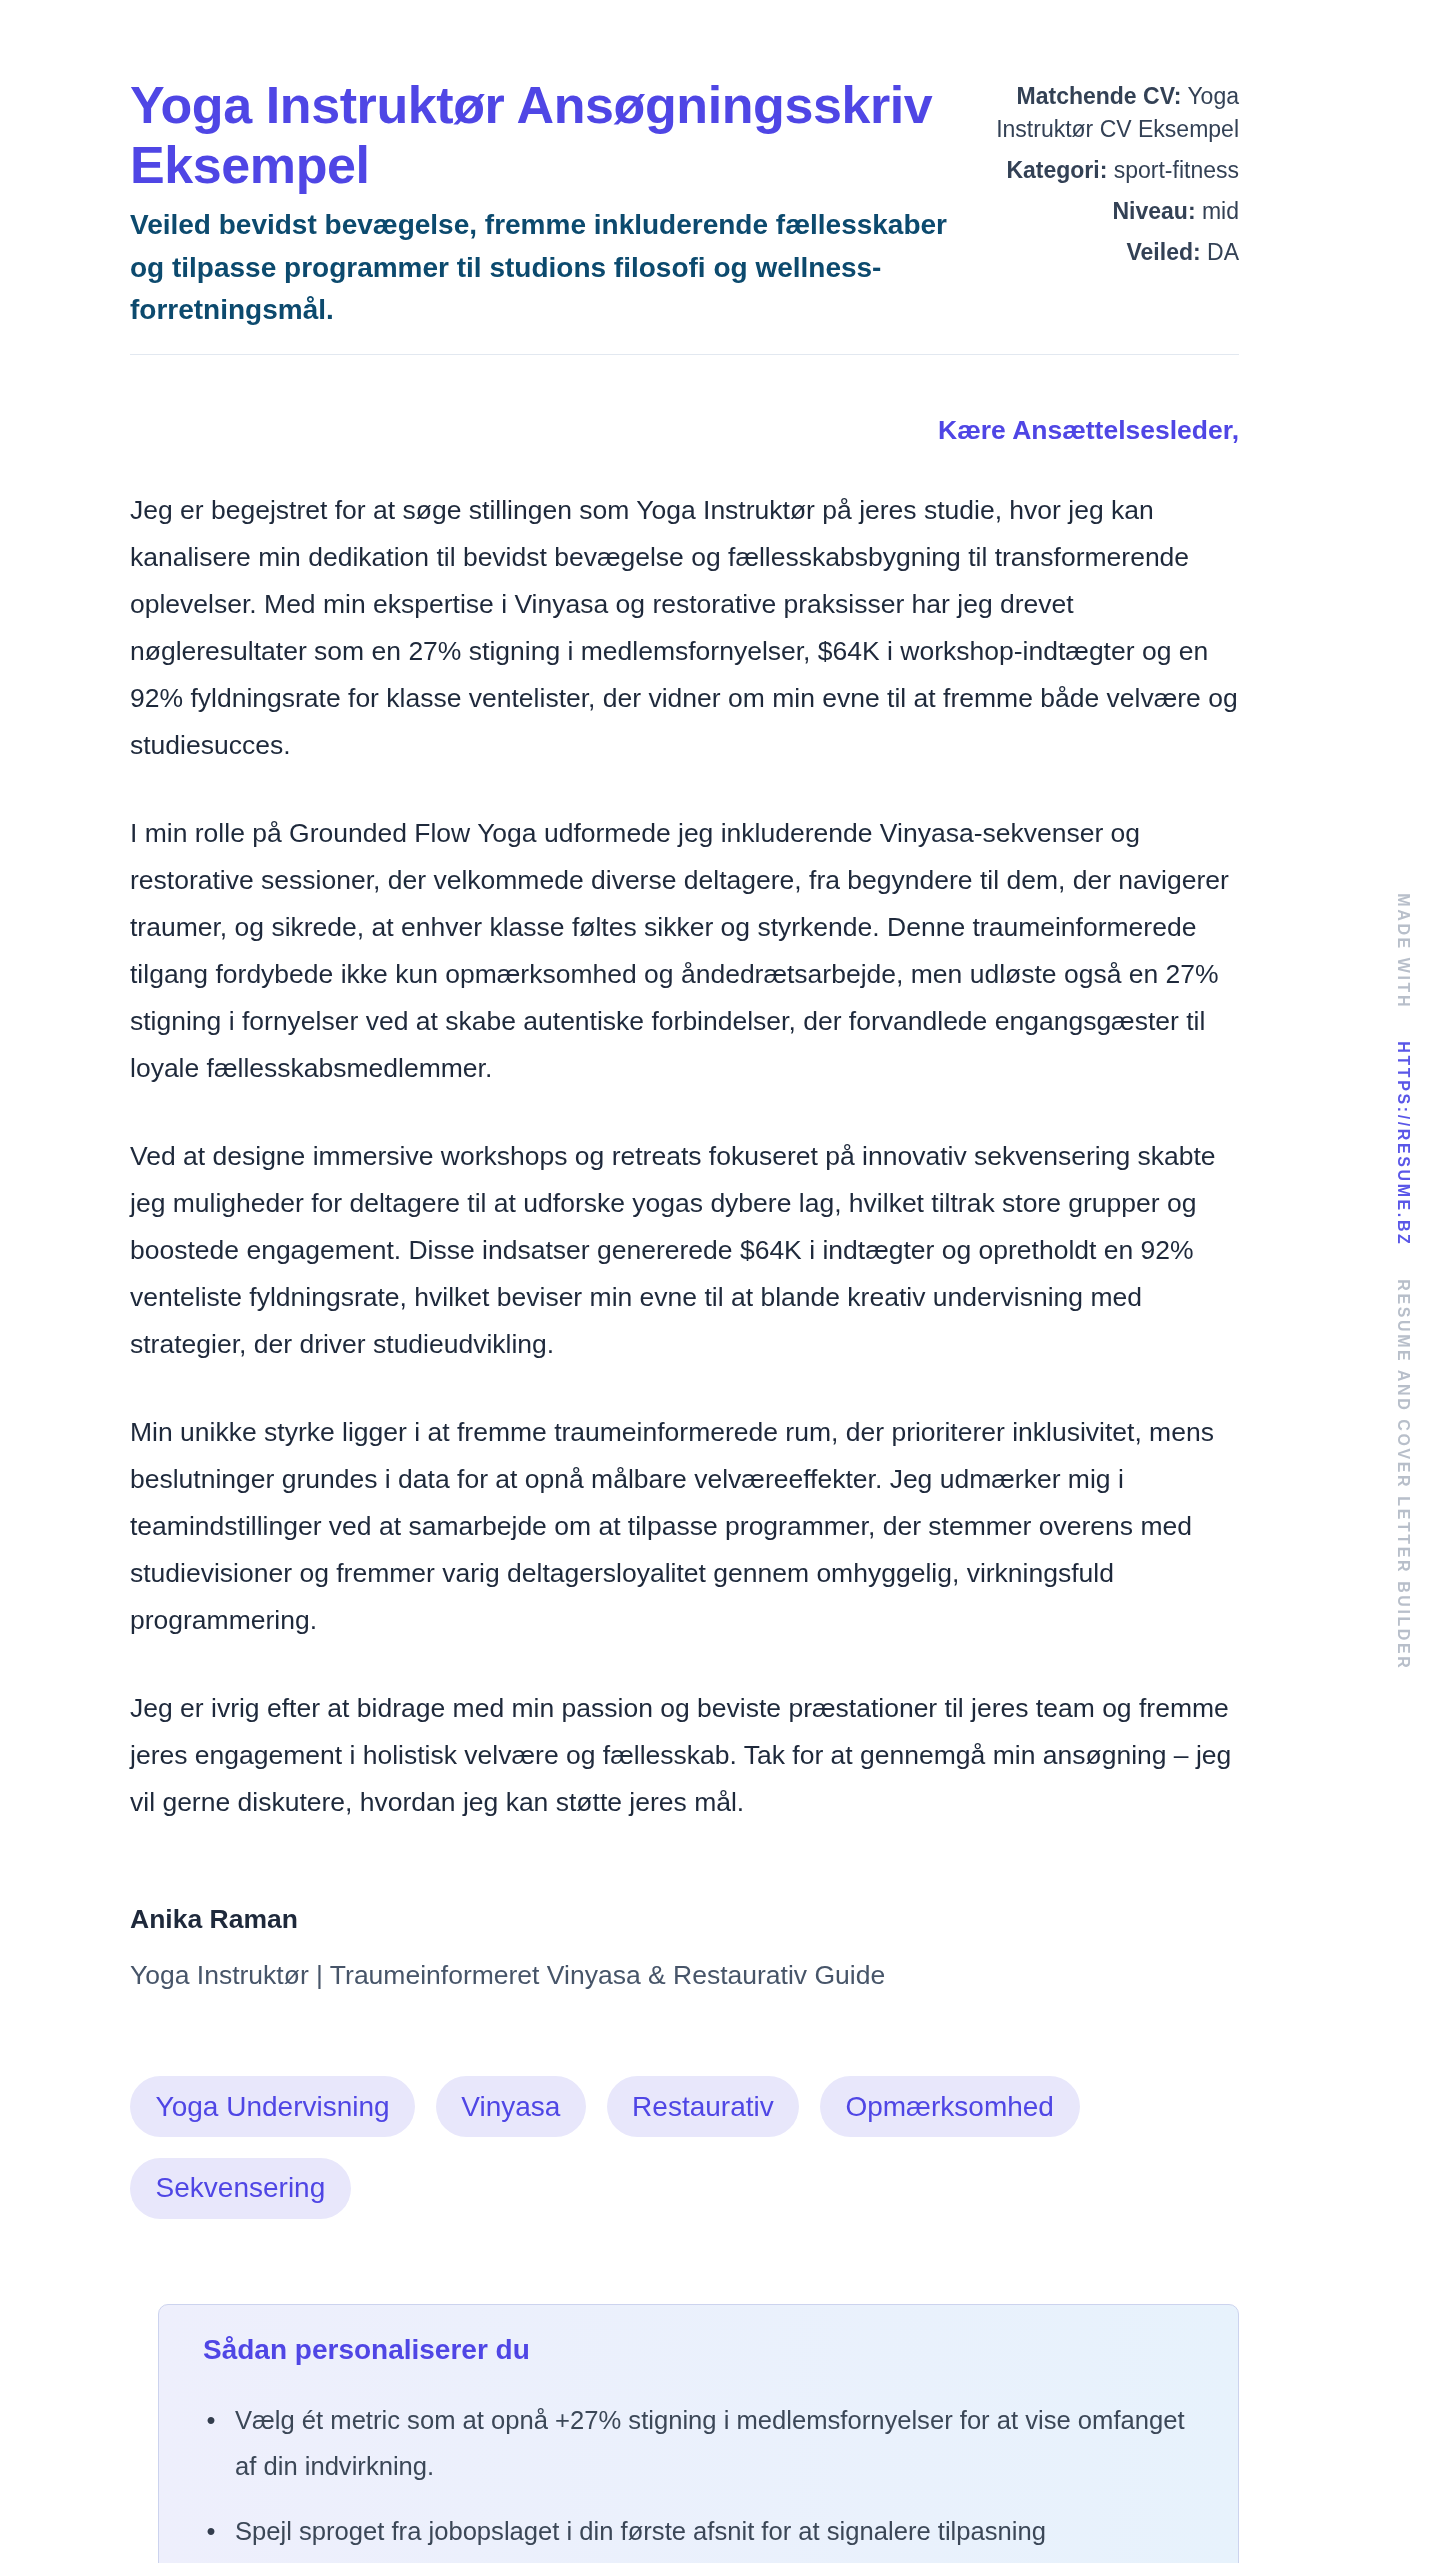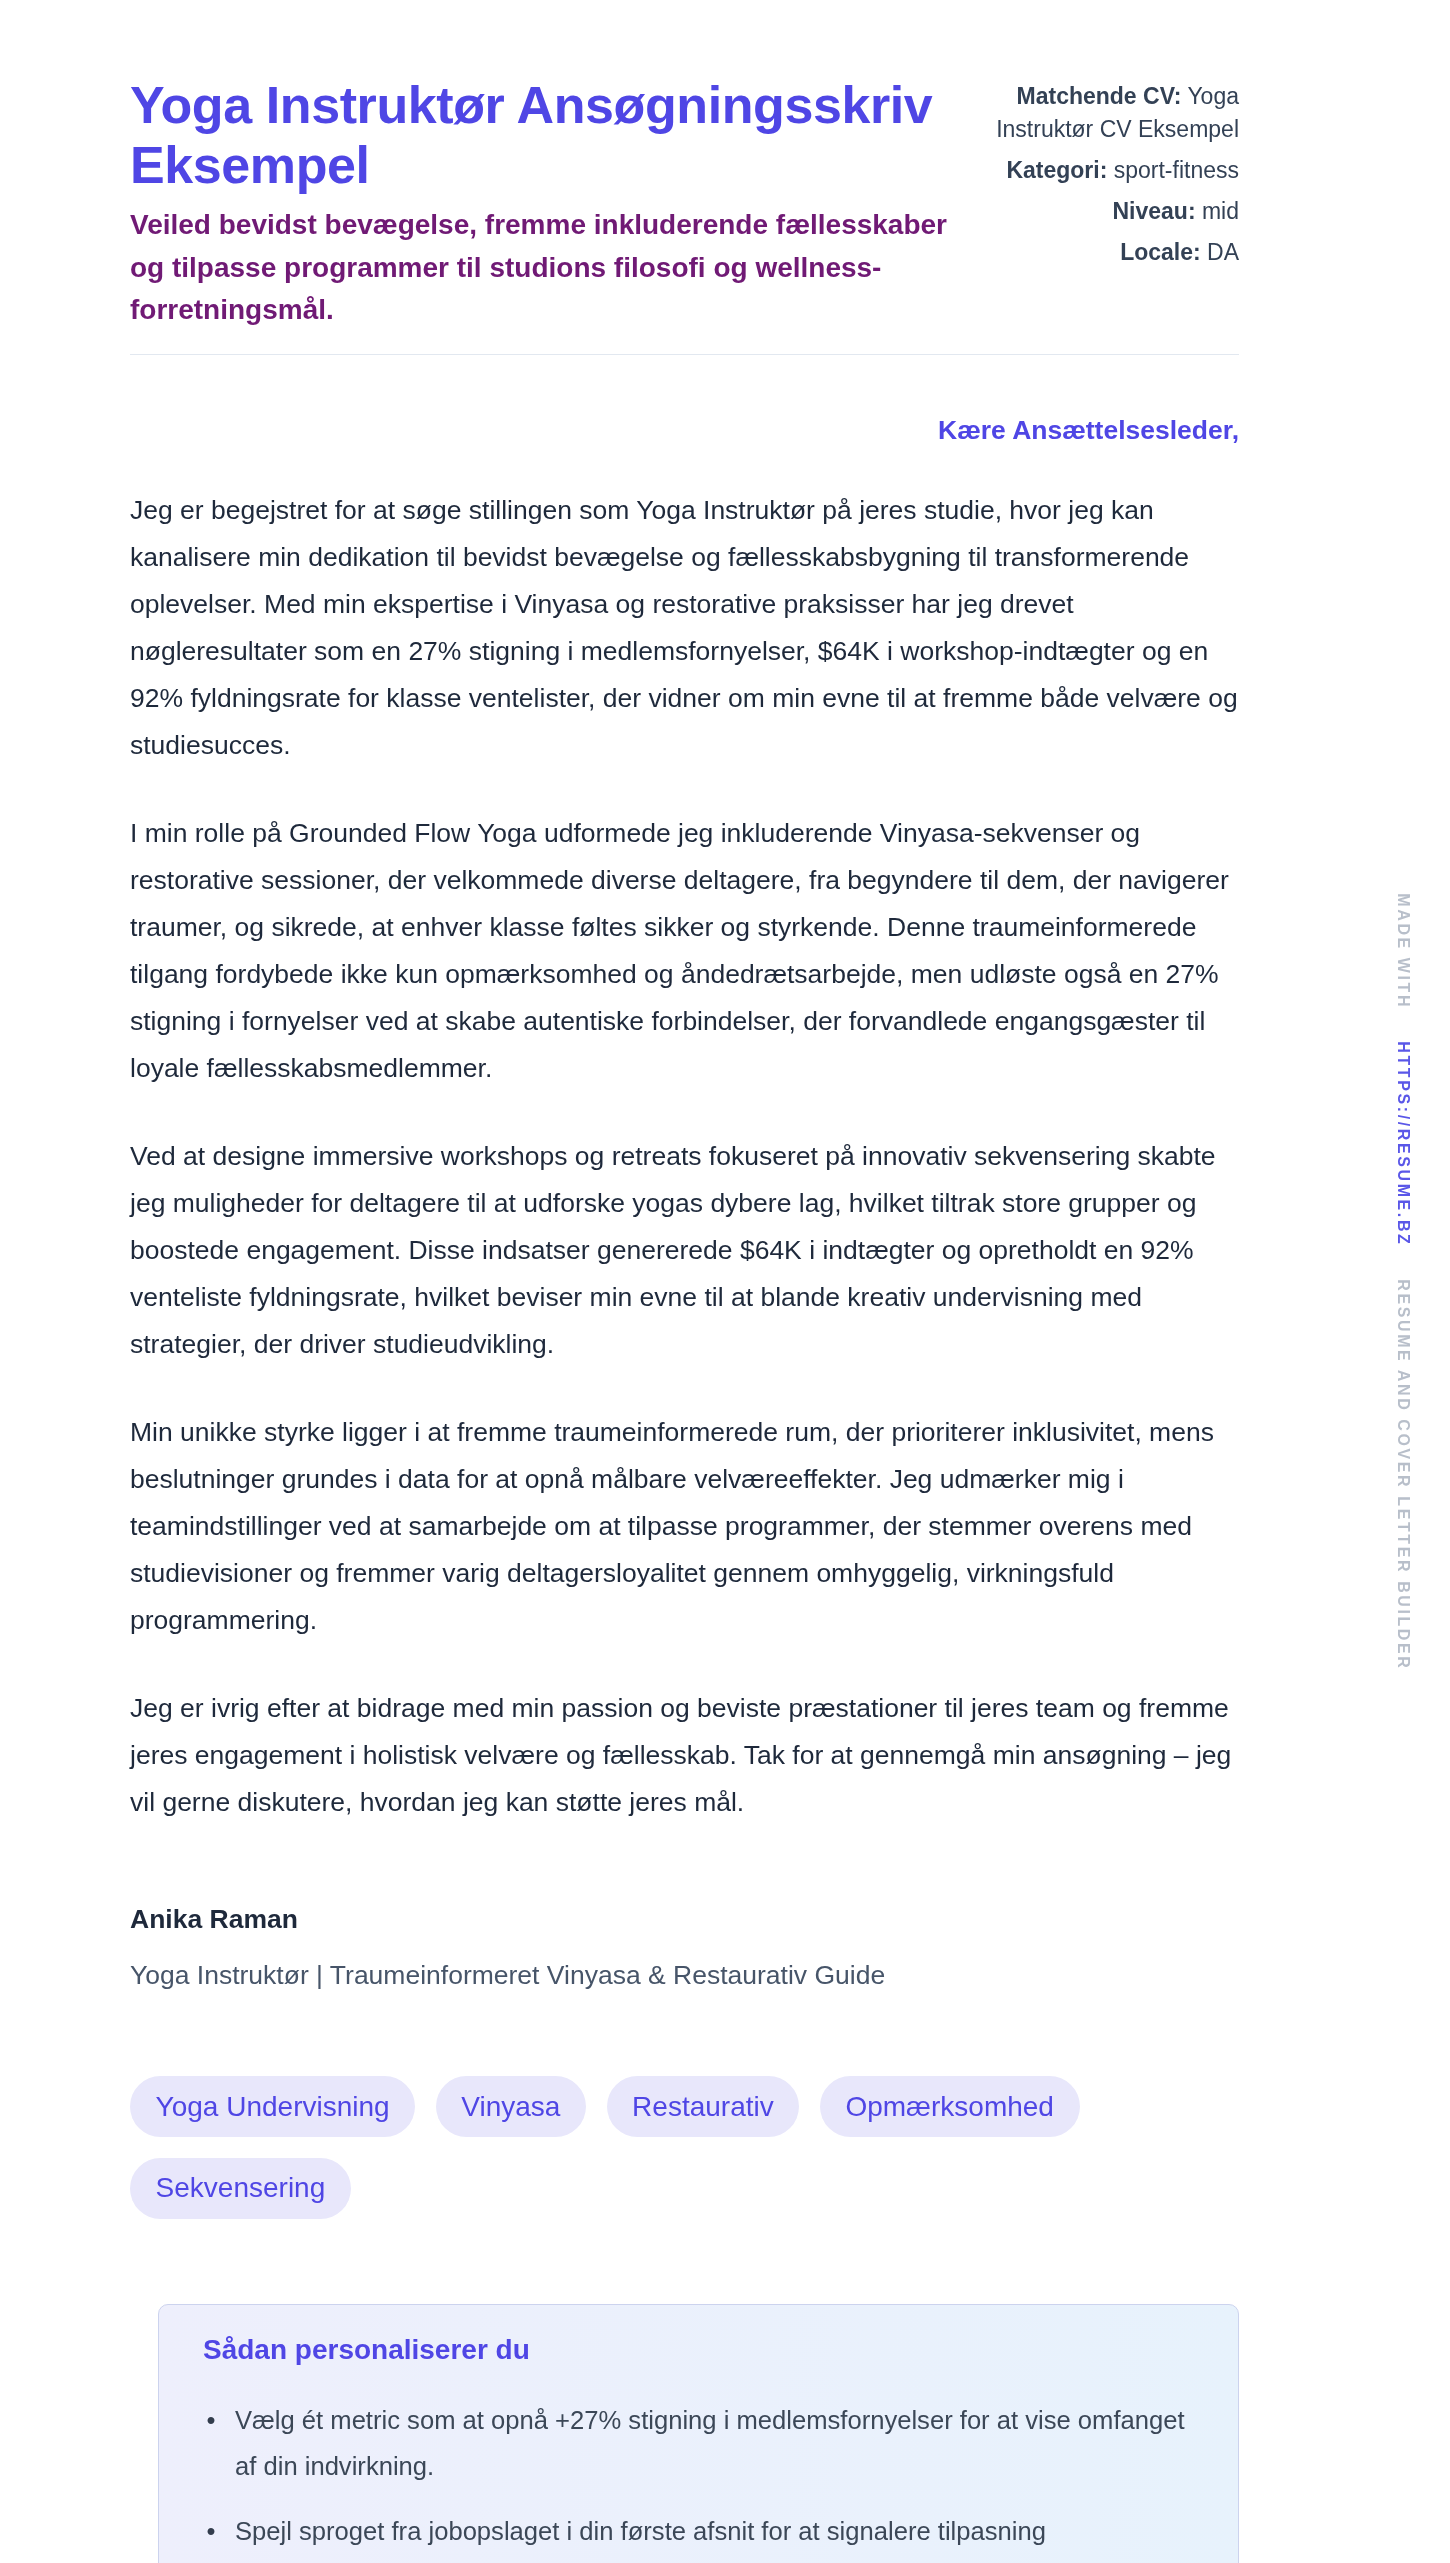--- a/index.html
+++ b/index.html
@@ -11,21 +11,21 @@
   .page { width:1369px; padding:75px 130px 0 130px; position:relative; }
 
   
   .header { display:flex; justify-content:space-between; align-items:flex-start; }
   .header-left { max-width:904px; }
   .page-title {
     color:#4f46e5; font-size:52px; font-weight:700; line-height:1.16;
     letter-spacing:-0.4px;
   }
   .page-subtitle {
-    margin-top:8.5px; color:#701a75; font-size:28px; font-weight:700;
+    margin-top:8.5px; color:#0c4a6e; font-size:28px; font-weight:700;
     line-height:1.52;
   }
   .header-meta {
     width:256px; flex:none; text-align:right; margin-top:5.1px;
     color:#334155; font-size:23px; line-height:1.42;
   }
   .meta-row { margin-bottom:8.5px; }
   .meta-label { font-weight:700; }
   .divider {
     border:none; border-top:1.7px solid #e2e8f0; margin-top:22px;
@@ -94,21 +94,21 @@
       </div>
       <div class="meta-row">
         <span class="meta-label">Kategori:</span>
         <span class="meta-value">sport-fitness</span>
       </div>
       <div class="meta-row">
         <span class="meta-label">Niveau:</span>
         <span class="meta-value">mid</span>
       </div>
       <div class="meta-row">
-        <span class="meta-label">Locale:</span>
+        <span class="meta-label">Veiled:</span>
         <span class="meta-value">DA</span>
       </div>
     </div>
   </div>
 
   <hr class="divider">
 
   <p class="greeting">Kære Ansættelsesleder,</p>
   <p class="para">Jeg er begejstret for at søge stillingen som Yoga Instruktør på jeres studie, hvor jeg kan kanalisere min dedikation til bevidst bevægelse og fællesskabsbygning til transformerende oplevelser. Med min ekspertise i Vinyasa og restorative praksisser har jeg drevet nøgleresultater som en 27% stigning i medlemsfornyelser, $64K i workshop-indtægter og en 92% fyldningsrate for klasse ventelister, der vidner om min evne til at fremme både velvære og studiesucces.</p>
   <p class="para">I min rolle på Grounded Flow Yoga udformede jeg inkluderende Vinyasa-sekvenser og restorative sessioner, der velkommede diverse deltagere, fra begyndere til dem, der navigerer traumer, og sikrede, at enhver klasse føltes sikker og styrkende. Denne traumeinformerede tilgang fordybede ikke kun opmærksomhed og åndedrætsarbejde, men udløste også en 27% stigning i fornyelser ved at skabe autentiske forbindelser, der forvandlede engangsgæster til loyale fællesskabsmedlemmer.</p>

